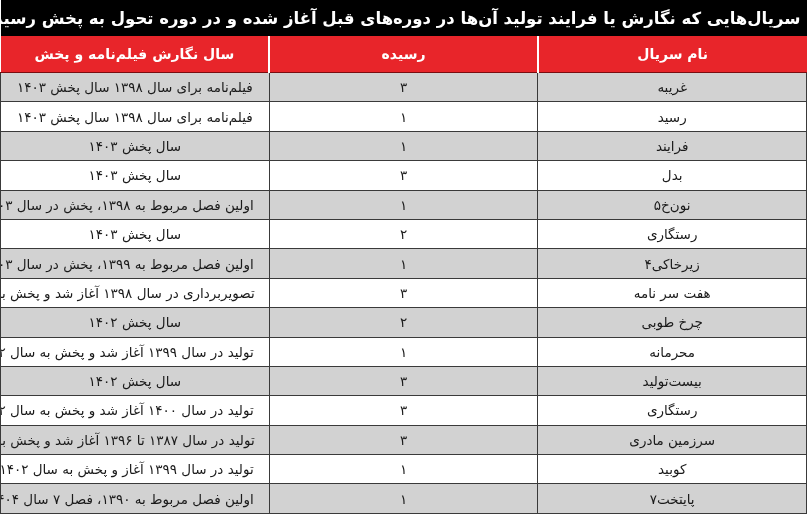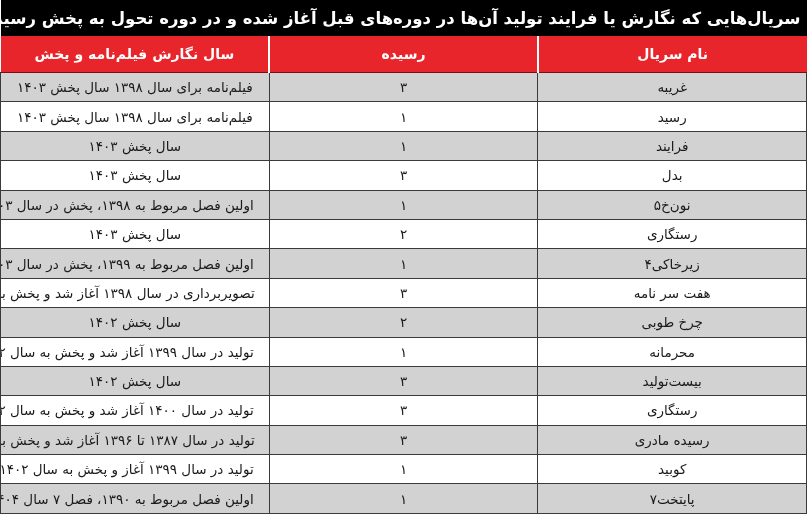--- a/index.html
+++ b/index.html
@@ -207,21 +207,21 @@
           <td class="cell col-name">بیست‌تولید</td>
           <td class="cell col-net">۳</td>
           <td class="cell col-desc">سال پخش ۱۴۰۲</td>
         </tr>
         <tr class="row-plain">
           <td class="cell col-name">رستگاری</td>
           <td class="cell col-net">۳</td>
           <td class="cell col-desc">تولید در سال ۱۴۰۰ آغاز شد و پخش به سال ۱۴۰۲ رسید</td>
         </tr>
         <tr class="row-shade">
-          <td class="cell col-name">رسیده مادری</td>
+          <td class="cell col-name">سرزمین مادری</td>
           <td class="cell col-net">۳</td>
           <td class="cell col-desc">تولید در سال ۱۳۸۷ تا ۱۳۹۶ آغاز شد و پخش به سال ۱۴۰۲ رسید</td>
         </tr>
         <tr class="row-plain">
           <td class="cell col-name">کوبید</td>
           <td class="cell col-net">۱</td>
           <td class="cell col-desc">تولید در سال ۱۳۹۹ آغاز و پخش به سال ۱۴۰۲ رسید</td>
         </tr>
         <tr class="row-shade">
           <td class="cell col-name">پایتخت۷</td>

